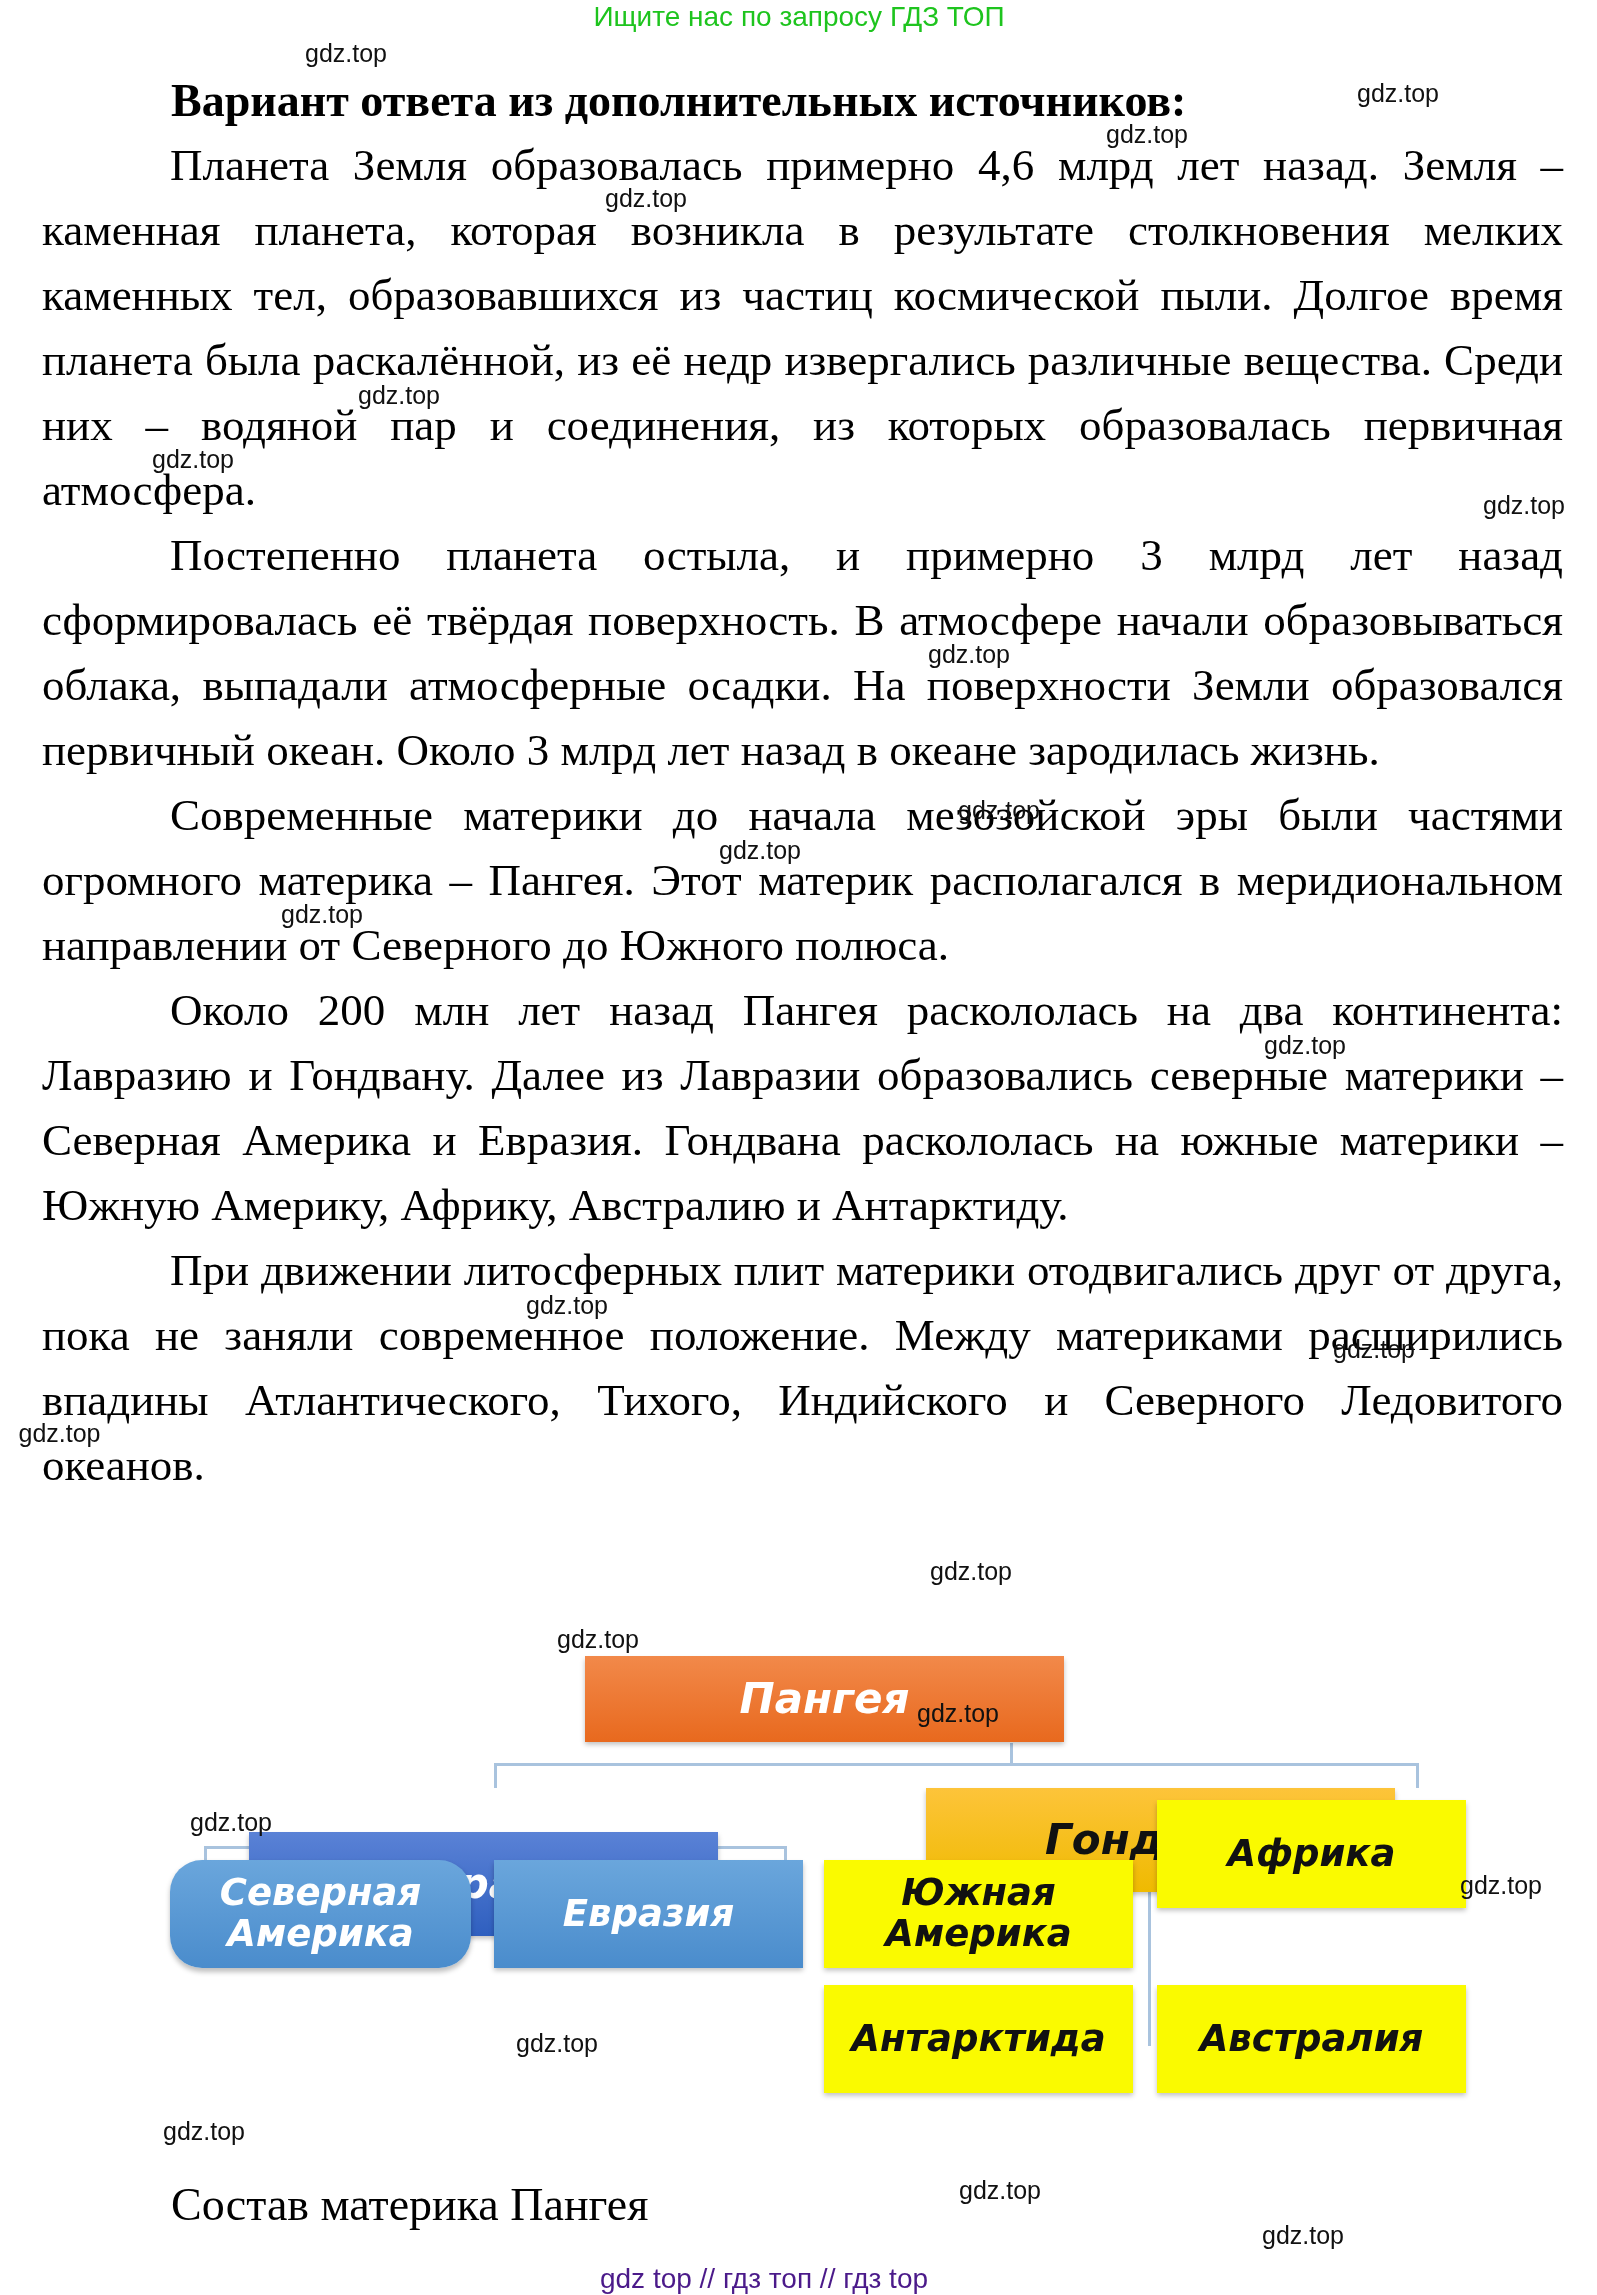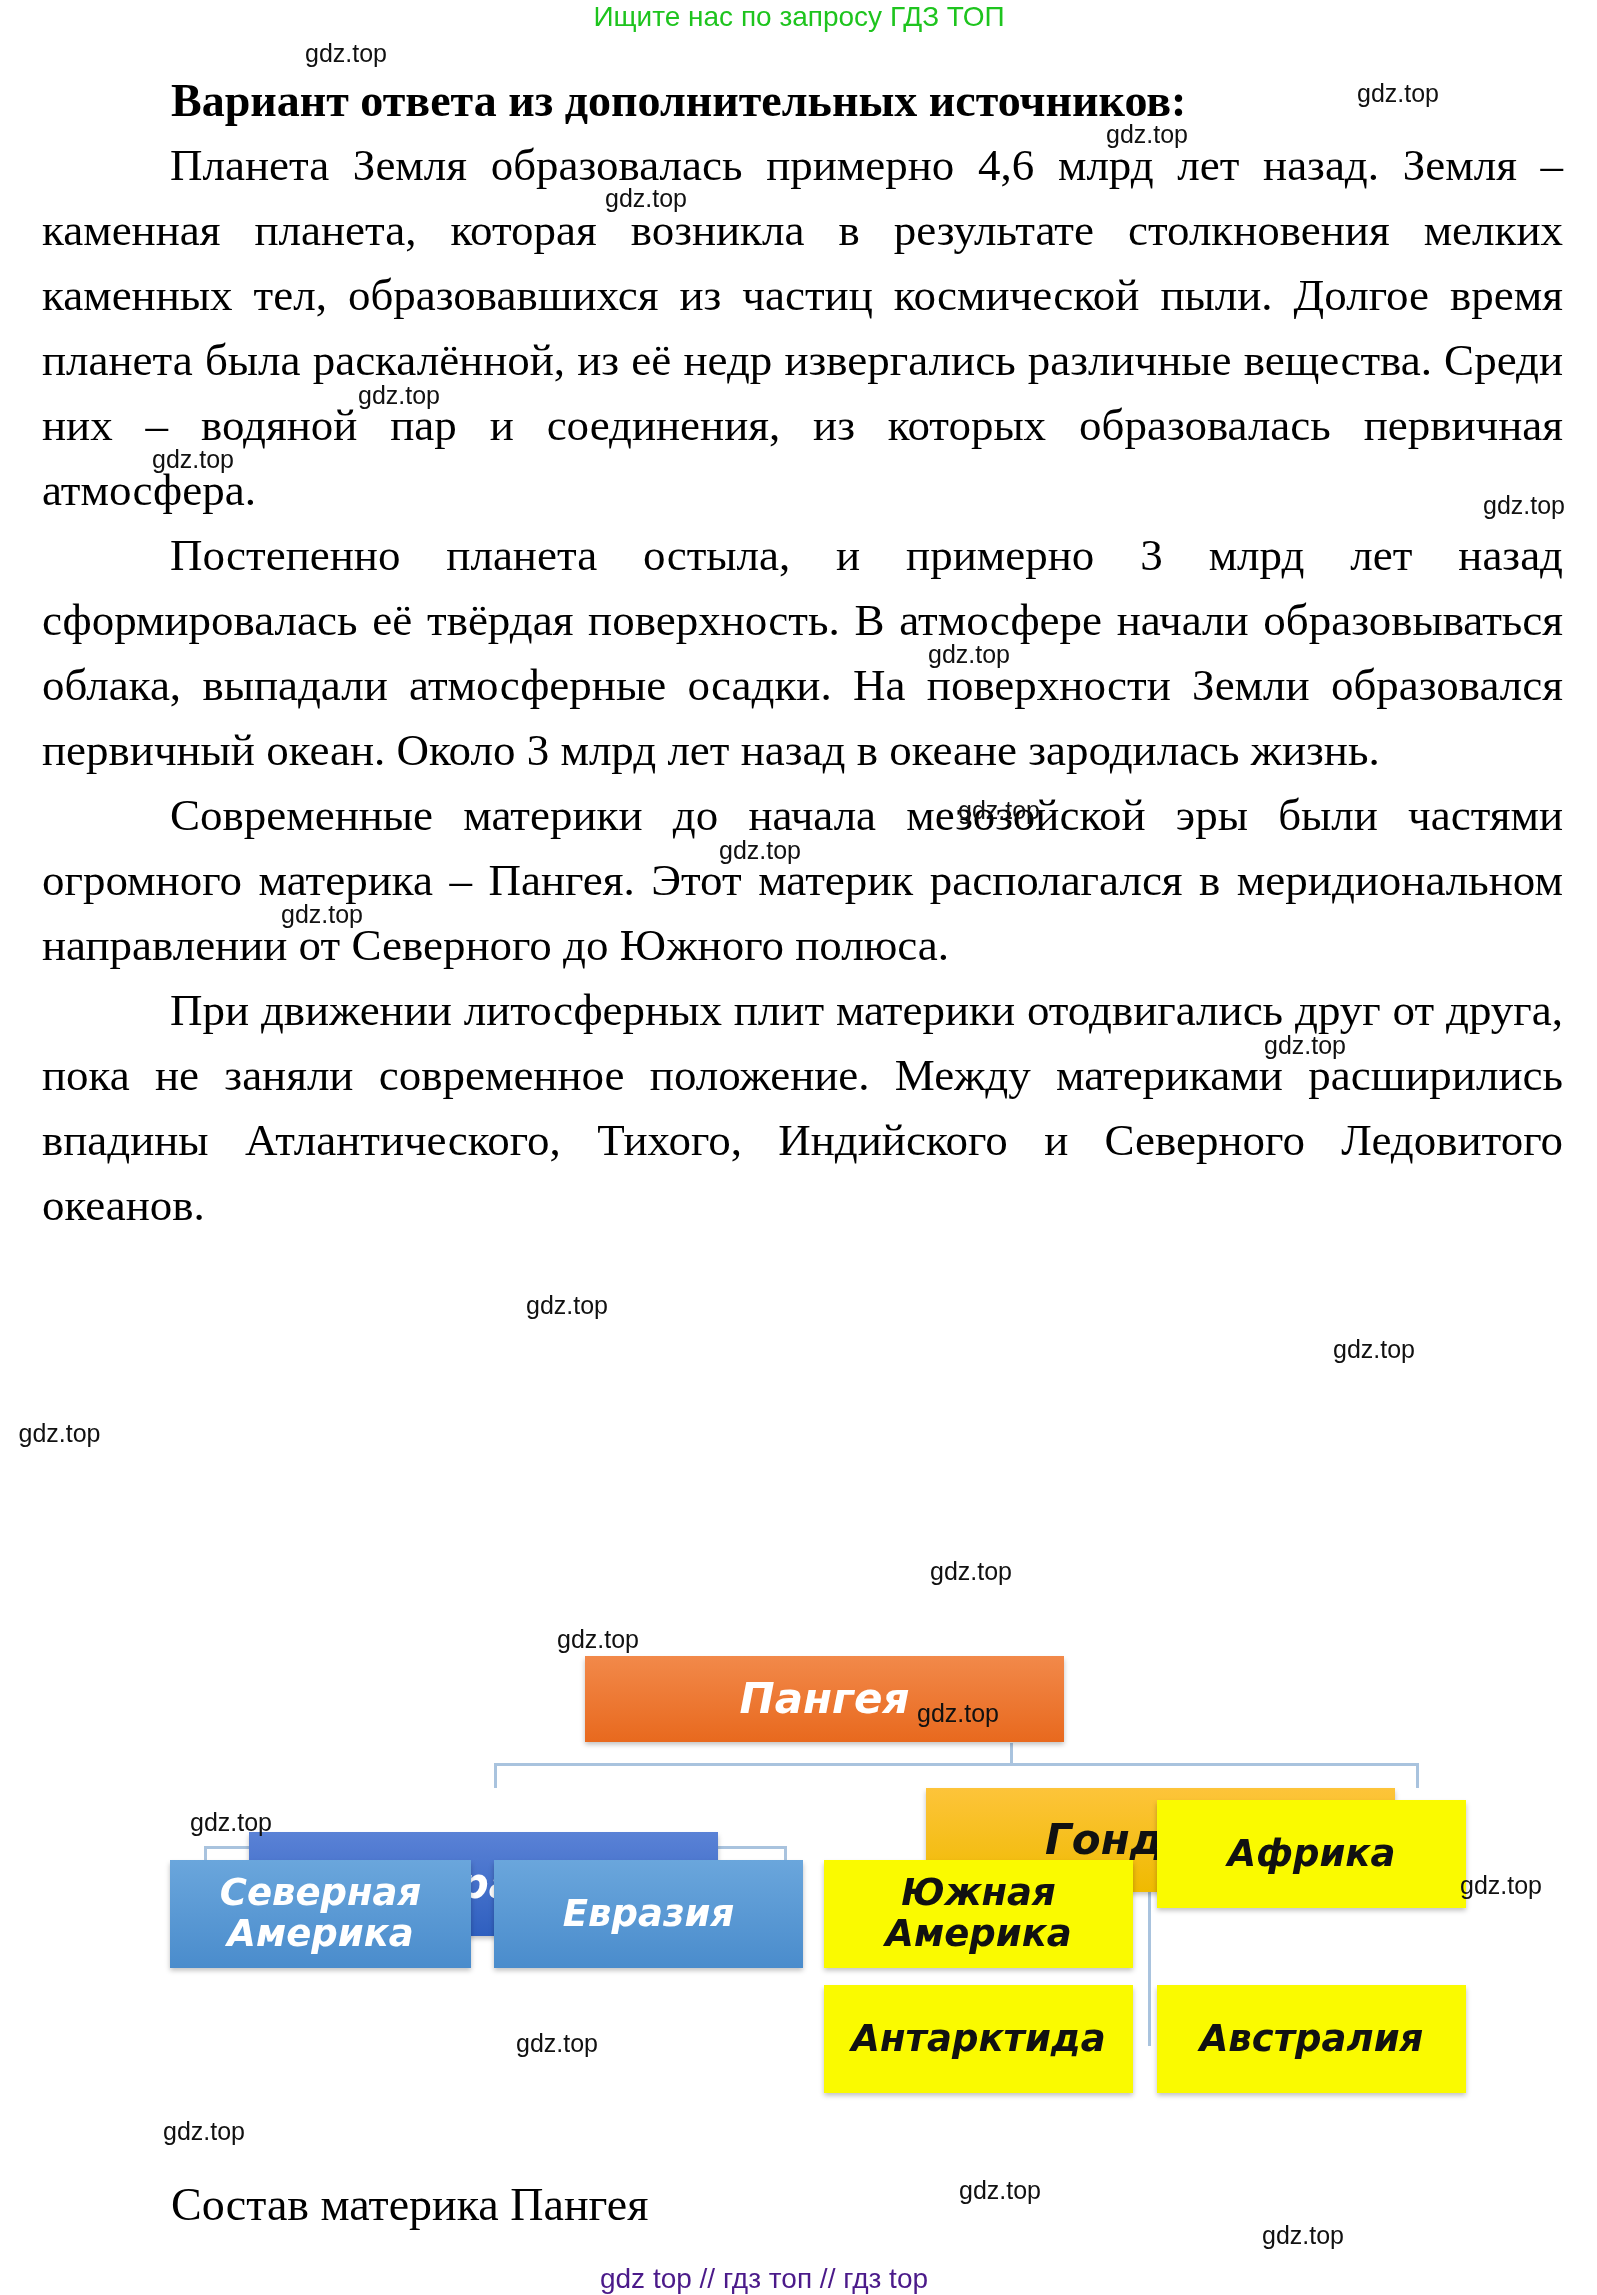--- a/index.html
+++ b/index.html
@@ -23,20 +23,21 @@
 <body>
 
 <div class="top-banner">Ищите нас по запросу ГДЗ ТОП</div>
 
 <div class="heading">Вариант ответа из дополнительных источников:</div>
 
 <div class="text" style="top:133px;">
   <p class="para">Планета Земля образовалась примерно 4,6 млрд лет назад. Земля – каменная планета, которая возникла в результате столкновения мелких каменных тел, образовавшихся из частиц космической пыли. Долгое время планета была раскалённой, из её недр извергались различные вещества. Среди них – водяной пар и соединения, из которых образовалась первичная атмосфера.</p>
   <p class="para">Постепенно планета остыла, и примерно 3 млрд лет назад сформировалась её твёрдая поверхность. В атмосфере начали образовываться облака, выпадали атмосферные осадки. На поверхности Земли образовался первичный океан. Около 3 млрд лет назад в океане зародилась жизнь.</p>
   <p class="para">Современные материки до начала мезозойской эры были частями огромного материка – Пангея. Этот материк располагался в меридиональном направлении от Северного до Южного полюса.</p>
+  <p class="para">Около 200 млн лет назад Пангея раскололась на два континента: Лавразию и Гондвану. Далее из Лавразии образовались северные материки – Северная Америка и Евразия. Гондвана раскололась на южные материки – Южную Америку, Африку, Австралию и Антарктиду.</p>
   <p class="para">При движении литосферных плит материки отодвигались друг от друга, пока не заняли современное положение. Между материками расширились впадины Атлантического, Тихого, Индийского и Северного Ледовитого океанов.</p>
 </div>
 
 <div>
 
   <div class="line" style="left:495px; top:1763px; width:923px; height:3.4px;"></div>
   <div class="line" style="left:1010px; top:1743px; width:2.5px; height:22px;"></div>
   <div class="line" style="left:494px; top:1763px; width:2.5px; height:25px;"></div>
   <div class="line" style="left:1416px; top:1763px; width:2.5px; height:25px;"></div>
   <div class="line" style="left:204px; top:1846px; width:581px; height:3.4px;"></div>
@@ -50,21 +51,21 @@
   </div>
 
   <div class="box blue-dark" style="left:249px; top:1788px; width:469px; height:104px;">
     <span>Лавразия</span>
   </div>
 
   <div class="box gold" style="left:926px; top:1788px; width:469px; height:104px;justify-content:center;">
     <span>Гондвана</span>
   </div>
 
-  <div class="box blue-light" style="left:170px; top:1860px; width:301px; height:108px;">
+  <div class="box blue-light" style="left:170px; top:1860px; width:301px; height:108px;border-radius:32px;">
     <span>Северная Америка</span>
   </div>
 
   <div class="box blue-light" style="left:494px; top:1860px; width:309px; height:108px;">
     <span>Евразия</span>
   </div>
 
   <div class="box yellow" style="left:824px; top:1860px; width:309px; height:108px;">
     <span>Южная Америка</span>
   </div>

